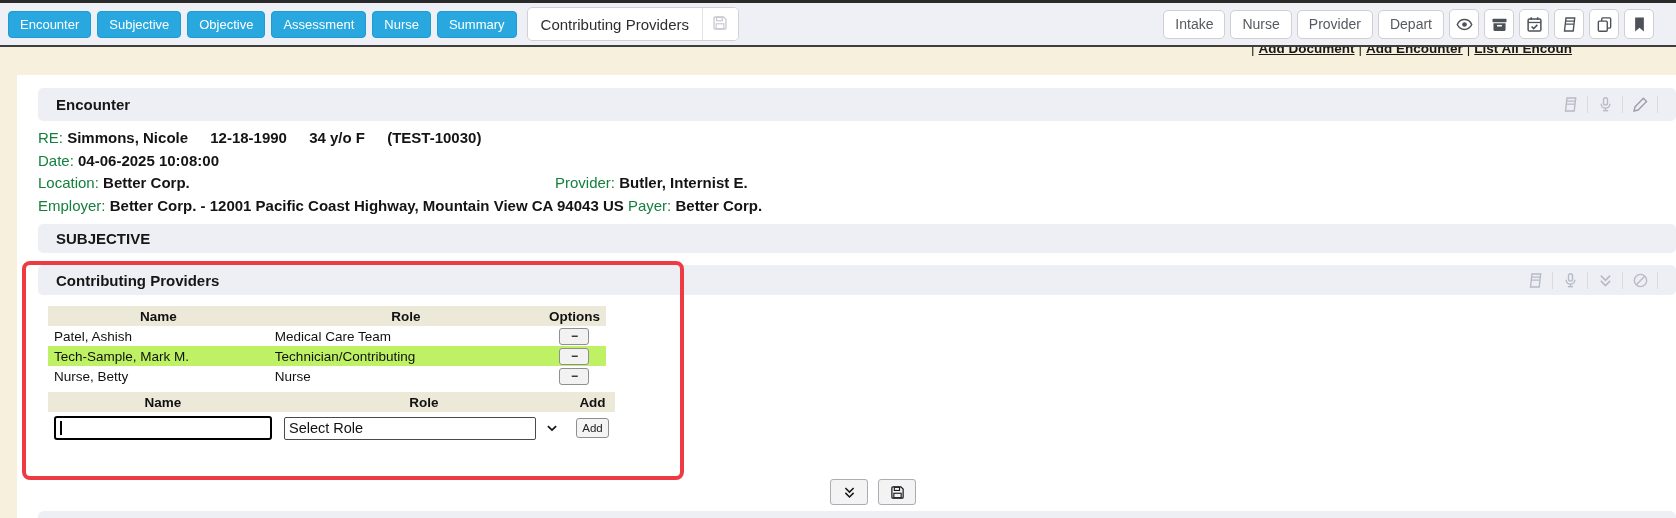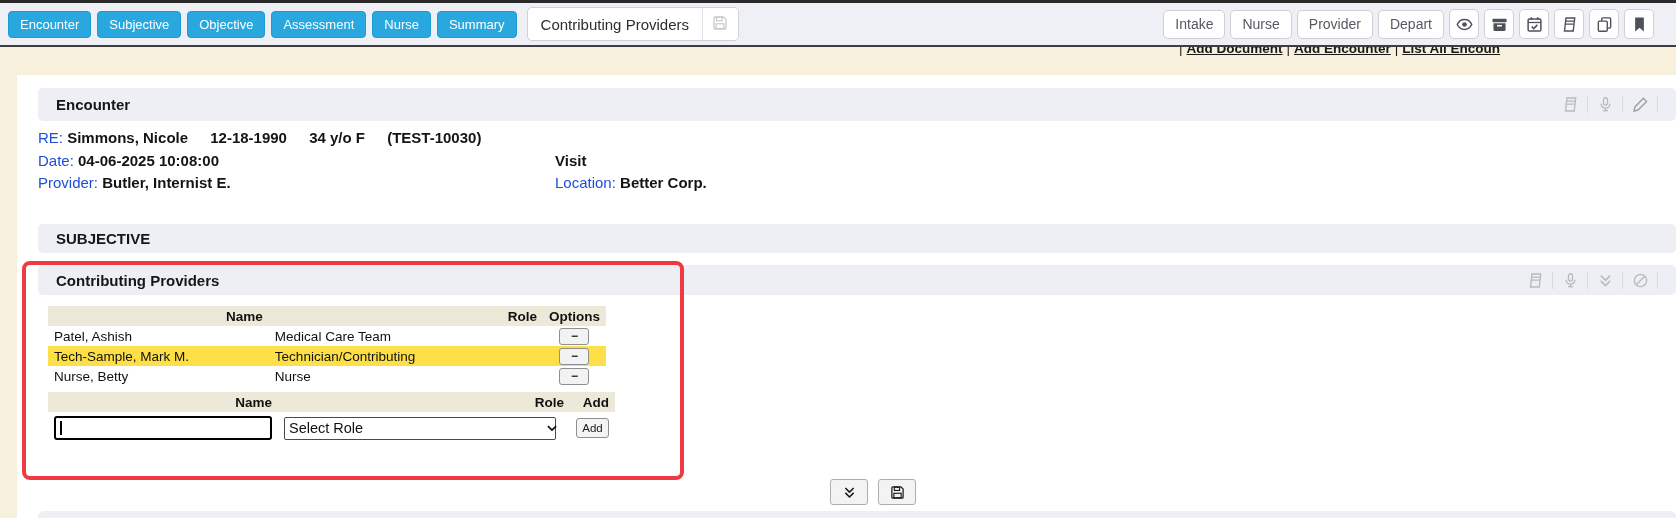--- a/index.html
+++ b/index.html
@@ -33,21 +33,21 @@
     background:#fff;border:1px solid #cfcfd4;border-radius:5px;color:#565a60;
     font-family:inherit;font-size:14px;padding:5px 11px;cursor:pointer;line-height:17px;
   }
   .ibtn{
     background:#fff;border:1px solid #cfcfd4;border-radius:5px;width:30px;height:30px;box-sizing:border-box;
     display:flex;align-items:center;justify-content:center;color:#4d5158;cursor:pointer;padding:0;
   }
   .ibtn svg{width:17px;height:17px;display:block;}
   
   .links-row{
-    position:absolute;top:41px;left:1175px;white-space:nowrap;z-index:5;
+    position:absolute;top:41px;left:1247px;white-space:nowrap;z-index:5;
     font-size:13.5px;font-weight:700;color:#1a1a1a;
   }
   .links-row a{color:#1a1a1a;text-decoration:underline;cursor:pointer;}
   .links-row .sep{padding:0 4px;font-weight:400;}
   
   .panel{position:absolute;left:17px;top:75px;right:0;bottom:0;background:#fff;}
   .secbar{
     position:absolute;left:21px;right:0;background:#edeff4;border-radius:5px;
     display:flex;align-items:center;padding:0 18px;box-sizing:border-box;
   }
@@ -60,58 +60,58 @@
   .bar-icons .bic:first-child{border-left:none;}
   .bar-icons .bic:last-child{border-right:1px solid #d8dade;}
   .bar-icons svg{width:17px;height:17px;display:block;}
   .bar-encounter{top:13px;height:33px;}
   .bar-subjective{top:149px;height:29px;}
   .bar-cp{top:190px;height:30px;}
   
   .info{position:absolute;left:21px;top:52px;right:30px;font-size:15px;}
   .irow{display:grid;grid-template-columns:517px 1fr;line-height:22.5px;}
   .full{grid-column:1 / -1;}
-  .lbl{color:#1d4ed8;margin-top:29px;}
+  .lbl{color:#15803d;margin-top:29px;}
   .val{color:#141414;font-weight:700;}
   .gap18{margin-right:18px;text-align:center;}
   
   .cp-table{position:absolute;left:31px;width:558px;border-collapse:collapse;font-size:13.5px;color:#111;}
   .cp-table1{top:231px;}
   .cp-table2{top:317px;}
   .cp-table th{
-    background:#ece9d8;font-weight:700;text-align:right;padding:2px 6px;height:16px;
+    background:#ece9d8;font-weight:700;text-align:center;padding:2px 6px;height:16px;
   }
   .cp-table td{padding:1px 6px;height:18px;}
   .cp-table col.c-name{width:222px;}
   .cp-table col.c-role{width:275px;}
   .cp-table col.c-opt{width:61px;}
   .cp-table2 col.c-name{width:224px;}
   .cp-table2 col.c-role{width:286px;}
   .cp-table2 col.c-opt{width:48px;}
-  tr.stripe td{background:#fde047;}
+  tr.stripe td{background:#bef264;}
   .th-center{text-align:center;}
   .td-center{text-align:center;}
   .minus-btn{
     display:inline-block;width:30px;height:17px;line-height:14px;box-sizing:border-box;
     background:#f2f2f2;border:1px solid #8f8f8f;border-radius:3px;text-align:center;
     font-weight:700;color:#222;cursor:pointer;font-size:12px;padding:0;font-family:inherit;
   }
   .name-input-wrap{position:relative;display:inline-block;}
   .name-input{
     width:218px;height:24px;box-sizing:border-box;border:2px solid #000;border-radius:3px;
     font-family:inherit;font-size:14px;padding:0 5px;outline:none;background:#fff;
   }
   .caret{
     position:absolute;left:6px;top:5px;width:1.5px;height:14px;background:#000;
     animation:blink 1.1s steps(1) infinite;
   }
   @keyframes blink{50%{opacity:0;}}
   .role-select-wrap{position:relative;display:inline-block;width:280px;}
   .role-select{
-    width:272px;height:23px;box-sizing:border-box;border:1px solid #4a4a4a;border-radius:2px;
+    width:252px;height:23px;box-sizing:border-box;border:1px solid #4a4a4a;border-radius:2px;
     background:#fff;font-family:inherit;font-size:14.5px;padding:0 22px 0 4px;color:#111;
     -webkit-appearance:none;appearance:none;
   }
   .role-select-wrap .sel-chev{
     position:absolute;right:5px;top:4px;width:14px;height:14px;pointer-events:none;color:#111;
   }
   .add-btn{
     width:33px;height:20px;box-sizing:border-box;background:#f4f4f4;border:1px solid #8f8f8f;
     border-radius:3px;font-family:inherit;font-size:11.5px;color:#222;cursor:pointer;padding:0;
   }
@@ -257,31 +257,36 @@
         <span class="val gap18">12-18-1990</span>
         <span class="val gap18">34 y/o F</span>
         <span class="val">(TEST-10030)</span>
       </div>
     </div>
     <div class="irow">
       <div>
         <span class="lbl">Date:</span>
         <span class="val">04-06-2025 10:08:00</span>
       </div>
+    </div>
+    <div class="irow">
       <div>
-        <span class="val">Visit</span>
+        <span class="lbl">Location:</span>
+        <span class="val">Better Corp.</span>
       </div>
-    </div>
-    <div class="irow">
       <div>
         <span class="lbl">Provider:</span>
         <span class="val">Butler, Internist E.</span>
       </div>
-      <div>
-        <span class="lbl">Location:</span>
+    </div>
+    <div class="irow">
+      <div class="full">
+        <span class="lbl">Employer:</span>
+        <span class="val">Better Corp. - 12001 Pacific Coast Highway, Mountain View CA 94043 US</span>
+        <span class="lbl">Payer:</span>
         <span class="val">Better Corp.</span>
       </div>
     </div>
   </div>
 
   <div class="secbar bar-subjective">
     <span class="sec-title">SUBJECTIVE</span>
   </div>
 
   <div class="secbar bar-cp">

